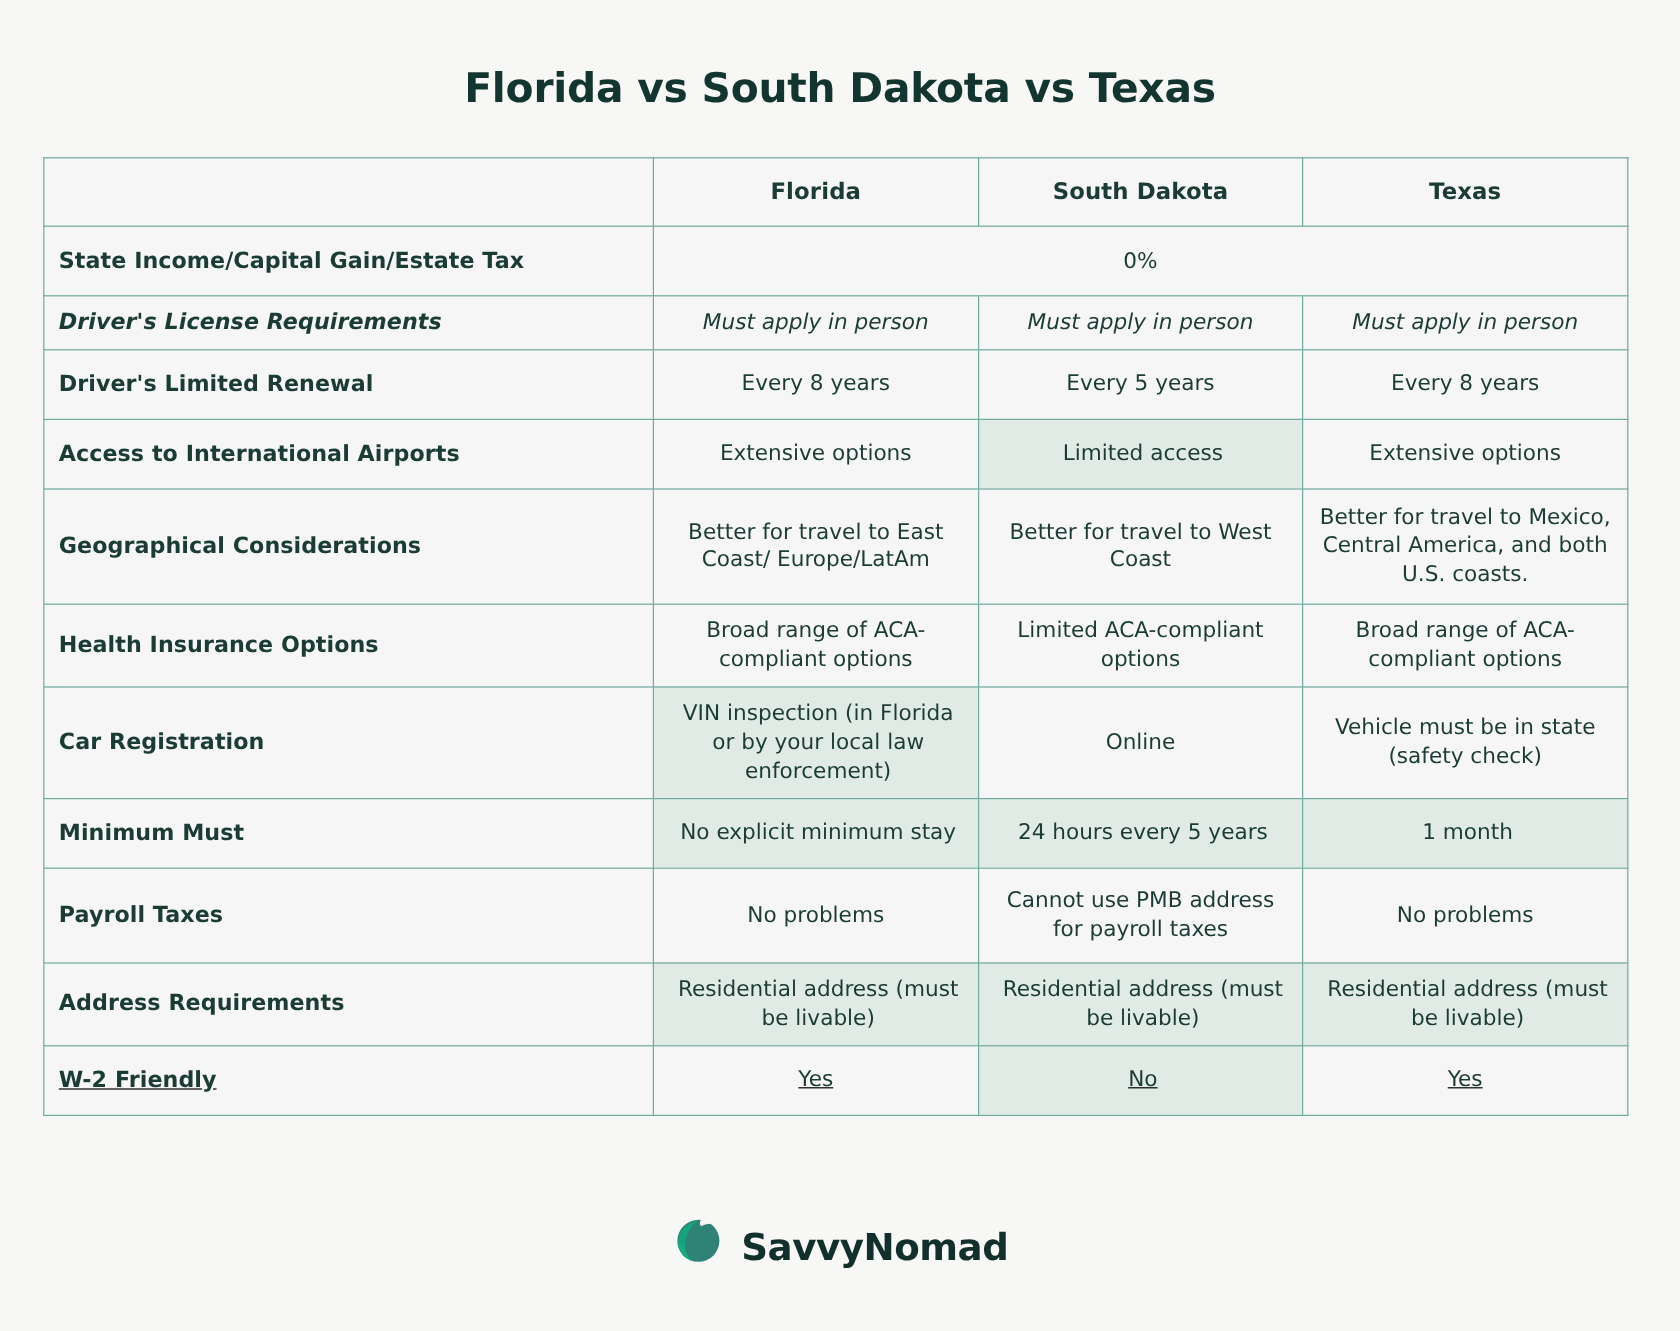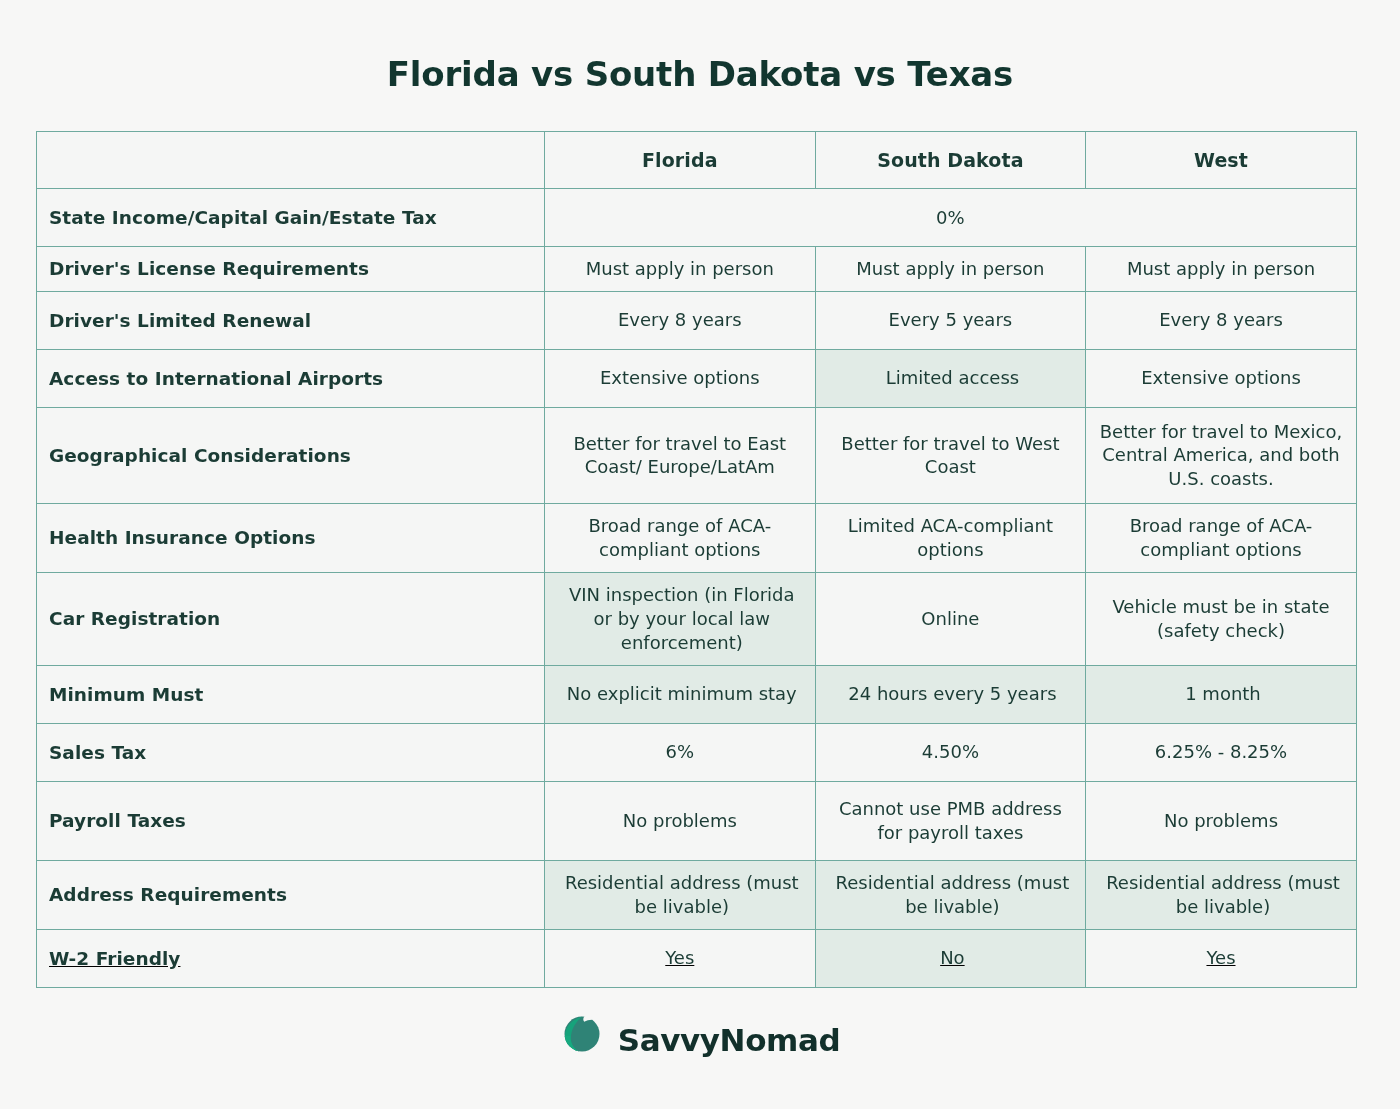--- a/index.html
+++ b/index.html
@@ -96,21 +96,21 @@
     font-weight:normal;
     line-height:1.33;
     color:var(--ink-soft);
   }
   td.val.hl{background:var(--hl);padding-left:16px;}
   td.val.span3{text-align:center;}
 
   
   tr.r-h{height:57px;}
   tr.r1{height:58px;}
-  tr.r2{height:43px;}
+  tr.r2{height:43px;font-style:italic;}
   tr.r3{height:58px;}
   tr.r4{height:58px;}
   tr.r5{height:96px;}
   tr.r6{height:69px;}
   tr.r7{height:69px;}
   tr.r8{height:58px;}
   tr.r9{height:58px;}
   tr.r10{height:79px;}
   tr.r11{height:69px;margin-left:44px;}
   tr.r12{height:58px;text-decoration:underline;}
@@ -155,21 +155,21 @@
         <col class="c-label">
         <col class="c-data">
         <col class="c-data">
         <col class="c-data">
       </colgroup>
       <thead>
         <tr class="r-h">
           <th class="blank"></th>
           <th>Florida</th>
           <th>South Dakota</th>
-          <th>West</th>
+          <th>Texas</th>
         </tr>
       </thead>
       <tbody>
 
         <tr class="r1">
           <td class="rowlabel">State Income/Capital Gain/Estate Tax</td>
           <td class="val span3" colspan="3">0%</td>
         </tr>
 
         <tr class="r2">
@@ -214,26 +214,20 @@
           <td class="val">Vehicle must be in state (safety check)</td>
         </tr>
 
         <tr class="r8">
           <td class="rowlabel">Minimum Must</td>
           <td class="val hl">No explicit minimum stay</td>
           <td class="val hl">24 hours every 5 years</td>
           <td class="val hl">1 month</td>
         </tr>
 
-        <tr class="r9">
-          <td class="rowlabel">Sales Tax</td>
-          <td class="val">6%</td>
-          <td class="val">4.50%</td>
-          <td class="val">6.25% - 8.25%</td>
-        </tr>
 
         <tr class="r10">
           <td class="rowlabel">Payroll Taxes</td>
           <td class="val">No problems</td>
           <td class="val">Cannot use PMB address for payroll taxes</td>
           <td class="val">No problems</td>
         </tr>
 
         <tr class="r11">
           <td class="rowlabel">Address Requirements</td>

